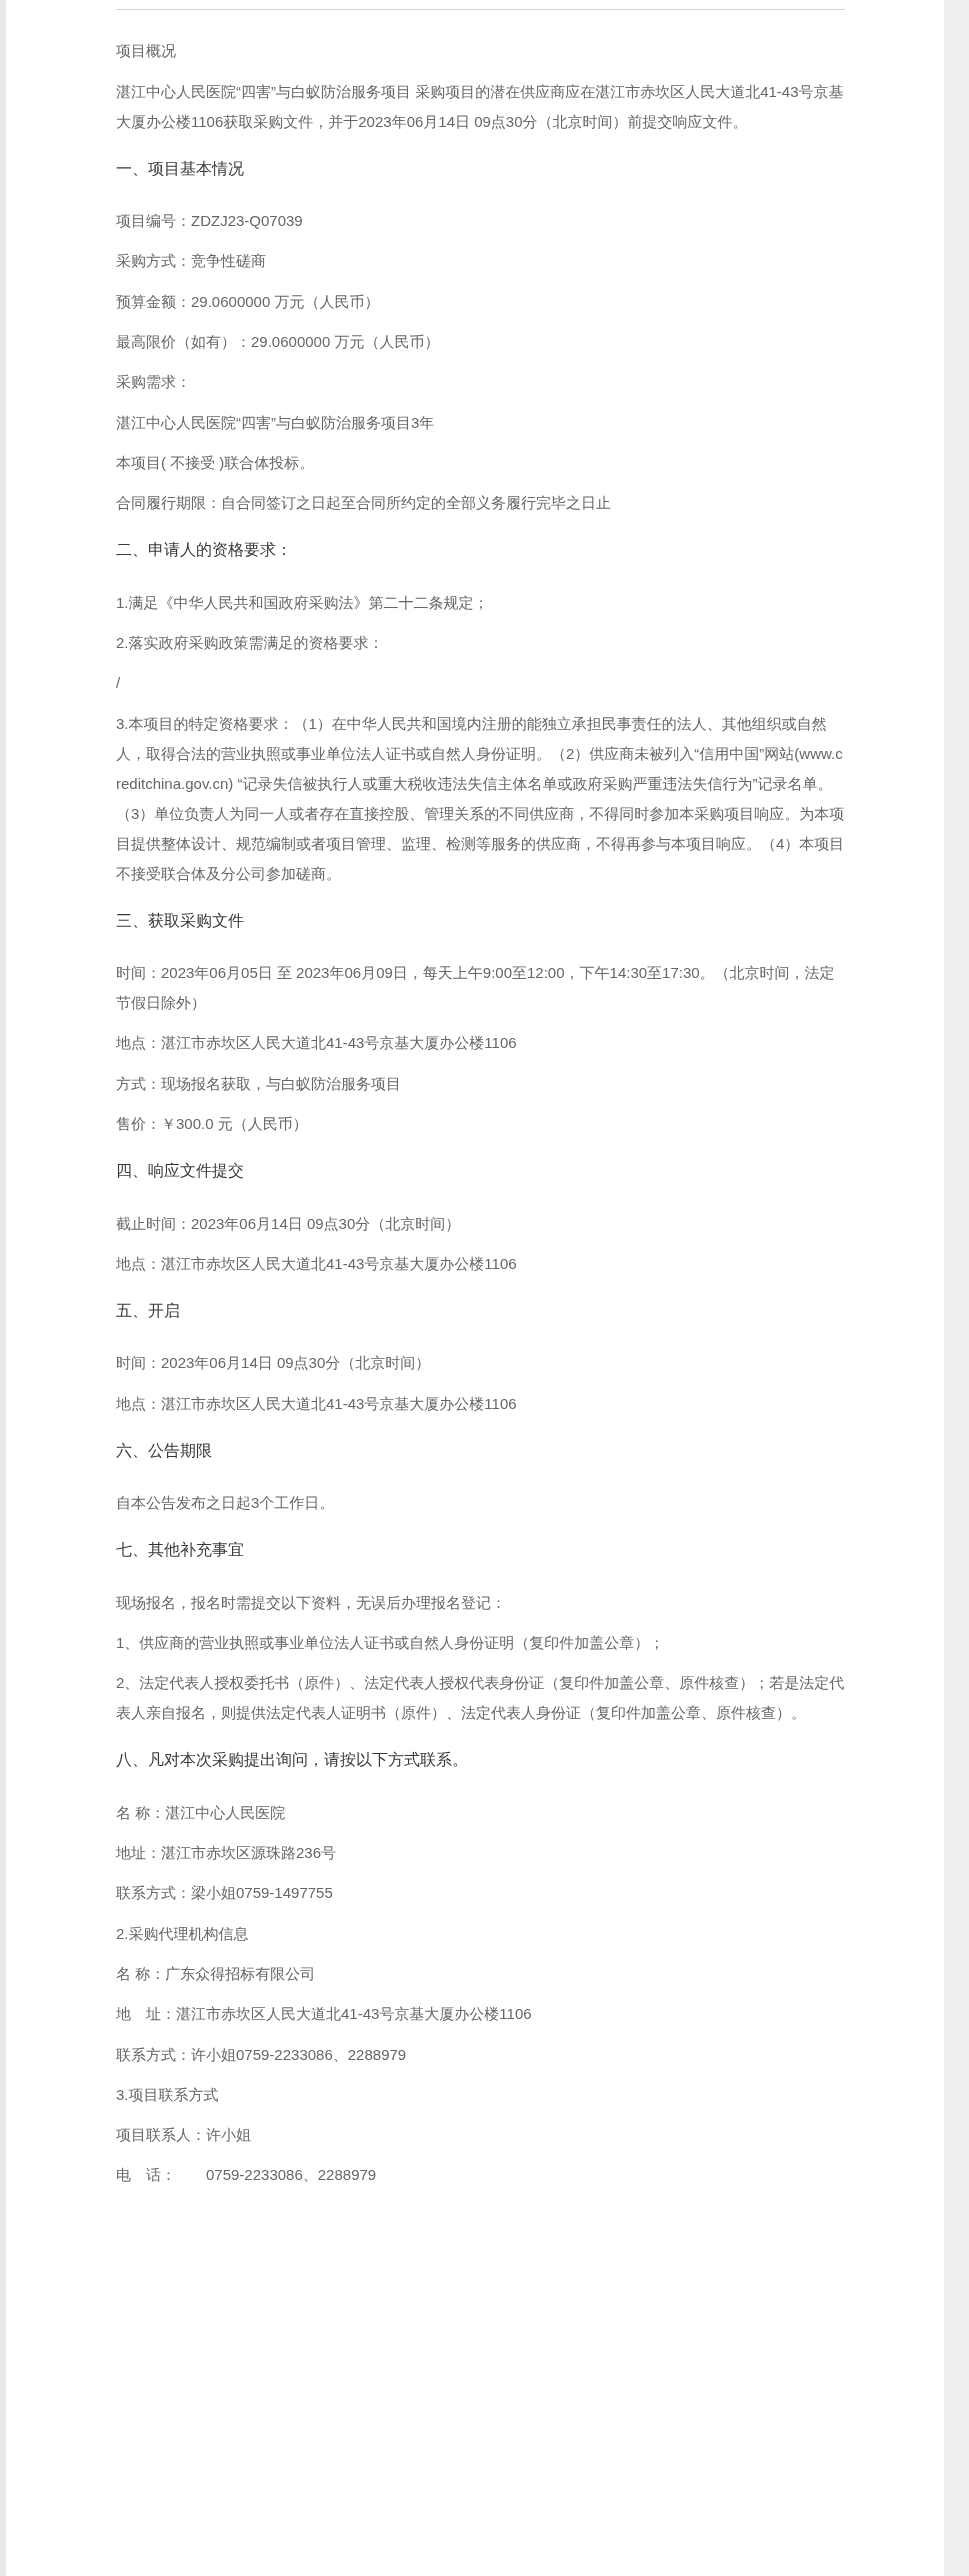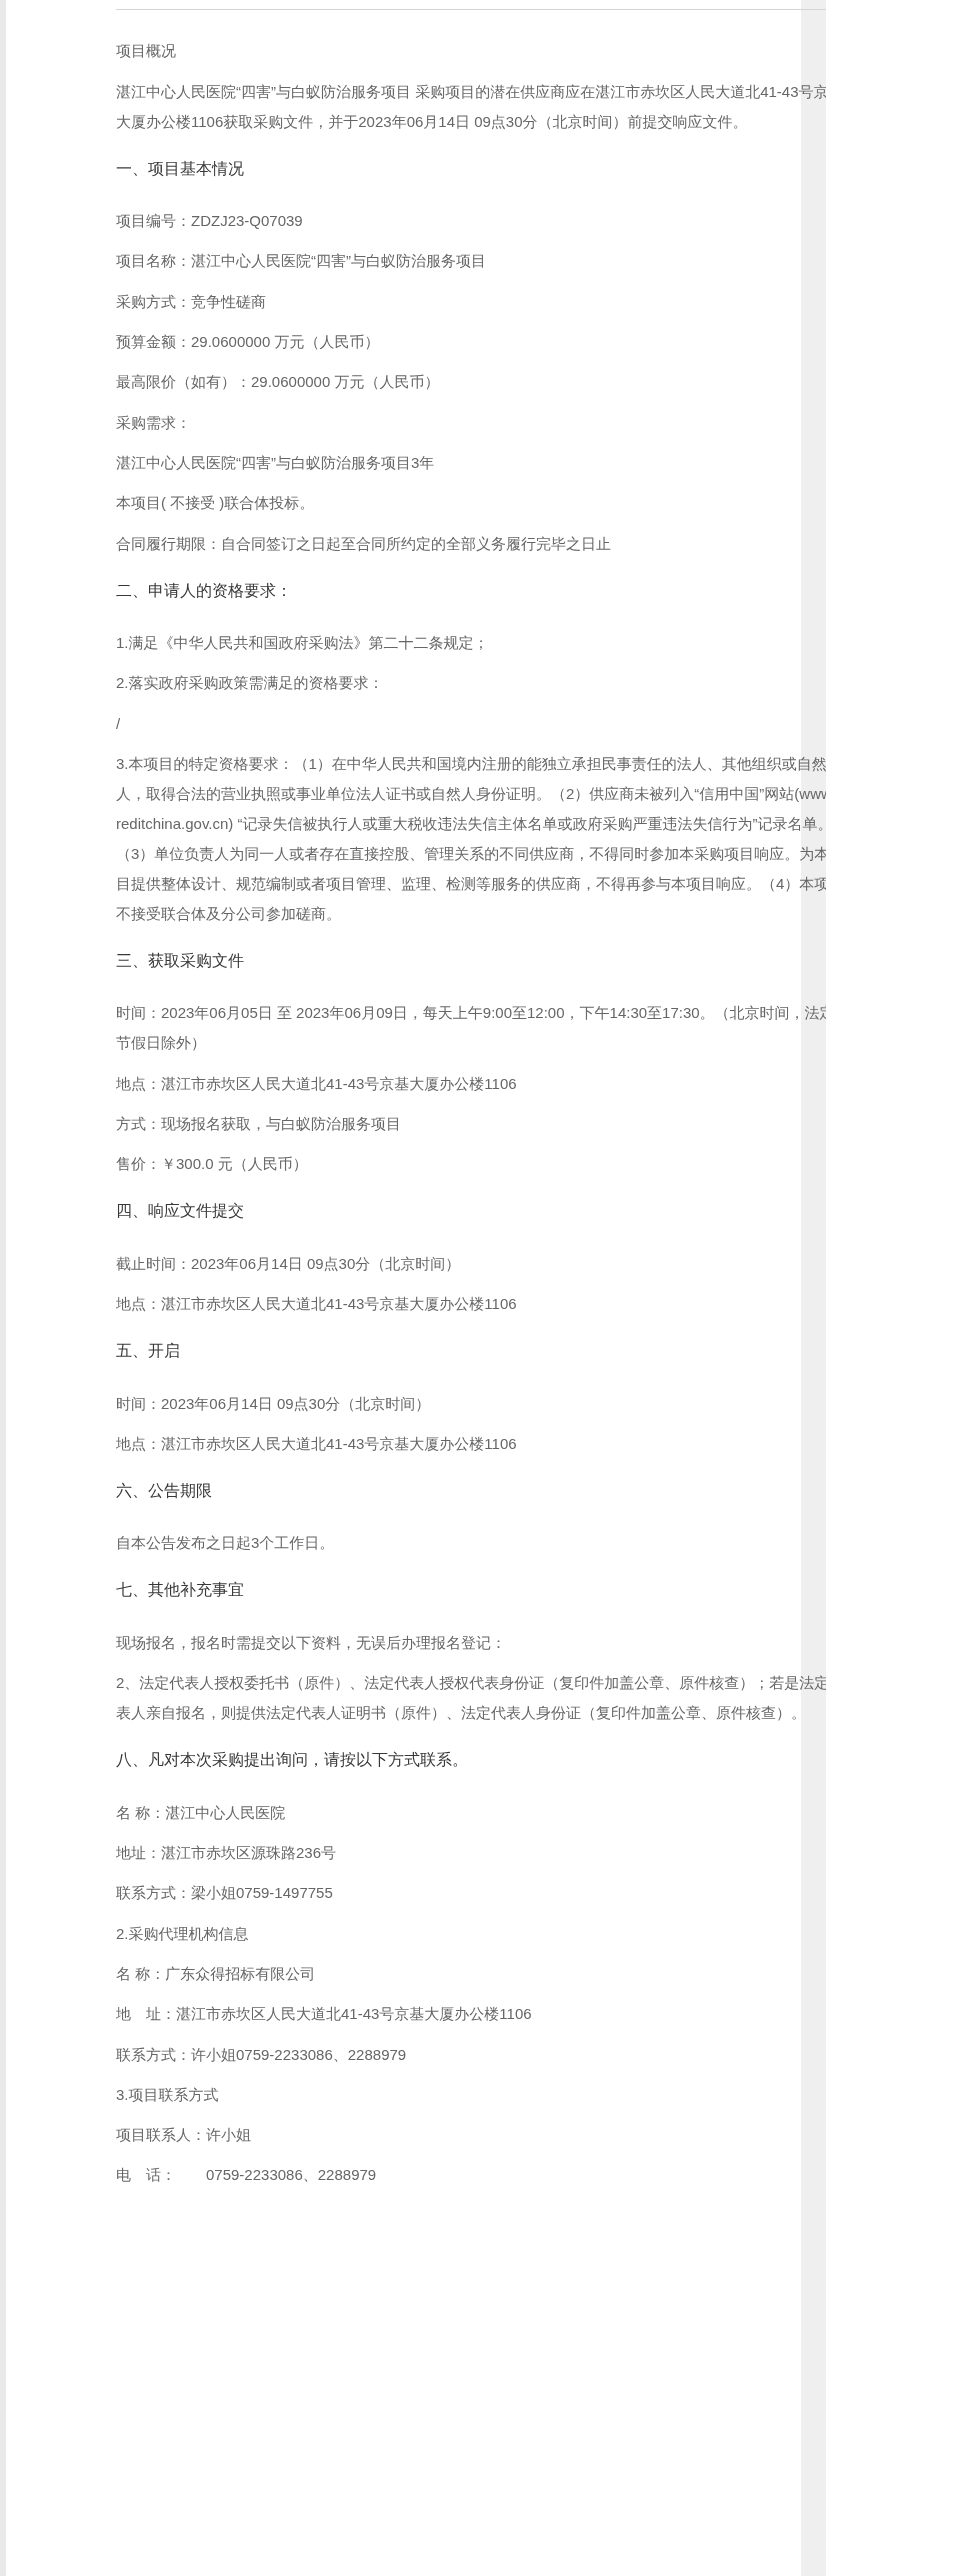--- a/index.html
+++ b/index.html
@@ -1,18 +1,18 @@
 <!DOCTYPE html>
 <html style="font-size:15px"><head>
 <meta charset="utf-8">
 <style>
   html, body { margin: 0; padding: 0; background: #ffffff; }
   .page {
     position: relative;
-    width: 826px;
+    width: 969px;
     height: 2576px;
     background: #ffffff;
     overflow: hidden;
     font-family: "Liberation Sans", "DejaVu Sans", sans-serif;
   }
   .edge-left {
     position: absolute; left: 0; top: 0;
     width: 5.6px; height: 100%;
     background: #e9e9e9;
   }
@@ -58,21 +58,20 @@
 
   <div class="article">
     <hr class="divider">
 
     <p>项目概况</p>
     <p>湛江中心人民医院“四害”与白蚁防治服务项目 采购项目的潜在供应商应在湛江市赤坎区人民大道北41-43号京基大厦办公楼1106获取采购文件，并于2023年06月14日 09点30分（北京时间）前提交响应文件。</p>
 
     <section>
       <p class="h">一、项目基本情况</p>
       <p>项目编号：ZDZJ23-Q07039</p>
-      <p>项目名称：湛江中心人民医院“四害”与白蚁防治服务项目</p>
       <p>采购方式：竞争性磋商</p>
       <p>预算金额：29.0600000 万元（人民币）</p>
       <p>最高限价（如有）：29.0600000 万元（人民币）</p>
       <p>采购需求：</p>
       <p>湛江中心人民医院“四害”与白蚁防治服务项目3年</p>
       <p>本项目( 不接受 )联合体投标。</p>
       <p>合同履行期限：自合同签订之日起至合同所约定的全部义务履行完毕之日止</p>
     </section>
 
     <section>
@@ -104,20 +103,21 @@
     </section>
 
     <section>
       <p class="h">六、公告期限</p>
       <p>自本公告发布之日起3个工作日。</p>
     </section>
 
     <section>
       <p class="h">七、其他补充事宜</p>
       <p>现场报名，报名时需提交以下资料，无误后办理报名登记：</p>
+      <p>1、供应商的营业执照或事业单位法人证书或自然人身份证明（复印件加盖公章）；</p>
       <p>2、法定代表人授权委托书（原件）、法定代表人授权代表身份证（复印件加盖公章、原件核查）；若是法定代表人亲自报名，则提供法定代表人证明书（原件）、法定代表人身份证（复印件加盖公章、原件核查）。</p>
     </section>
 
     <section>
       <p class="h">八、凡对本次采购提出询问，请按以下方式联系。</p>
       <p>名 称：湛江中心人民医院</p>
       <p>地址：湛江市赤坎区源珠路236号</p>
       <p>联系方式：梁小姐0759-1497755</p>
       <p>2.采购代理机构信息</p>
       <p>名 称：广东众得招标有限公司</p>

